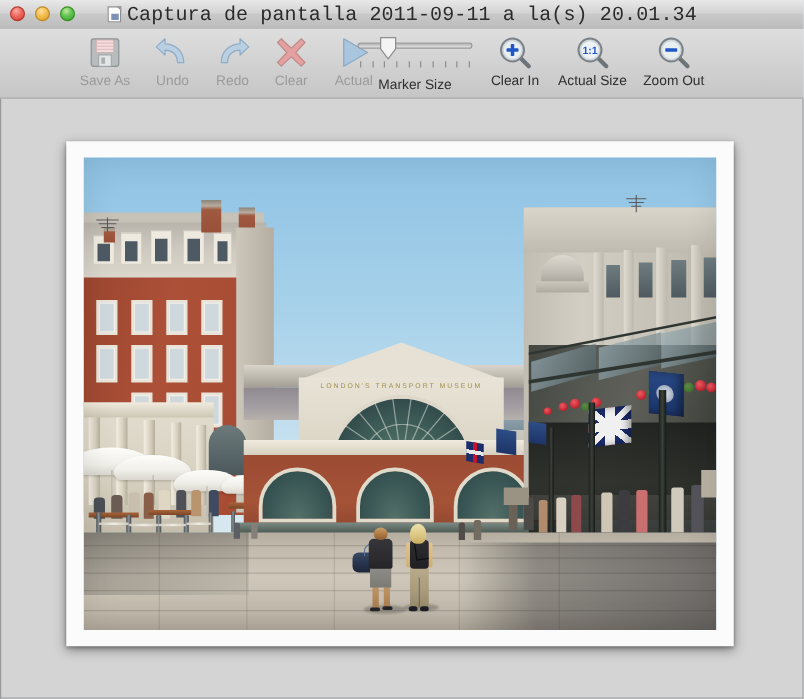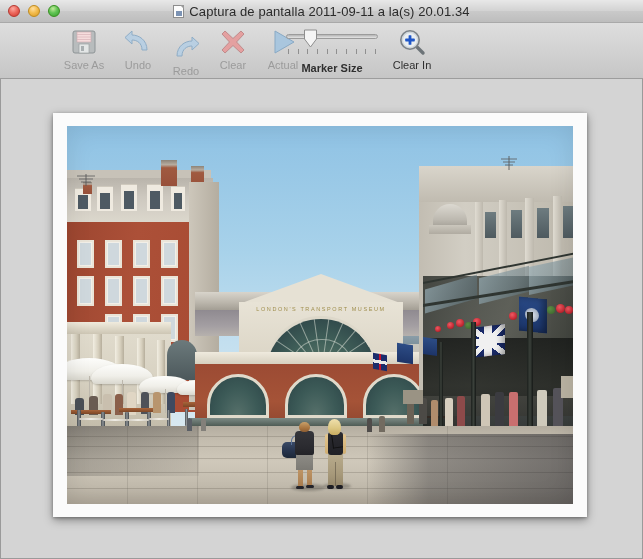--- a/index.html
+++ b/index.html
@@ -52,22 +52,22 @@
   #doc-icon::before {
     content: ""; position: absolute; right: -1px; top: -1px;
     border-width: 0 4px 4px 0; border-style: solid;
     border-color: transparent #9a9a9a transparent transparent;
   }
   #doc-icon::after {
     content: ""; position: absolute; left: 2px; top: 5px;
     width: 6px; height: 5px; background: #7c93b4;
   }
   #title-text {
-    font-size: 13px; color: #2b2b2b;
-    letter-spacing: 0.1px; white-space: nowrap;
+    font-size: 16px; color: #2b2b2b;
+    letter-spacing: 0.1px; white-space: nowrap; font-family: Liberation Mono, monospace;
   }
 
   
   #toolbar {
     position: absolute; left: 0; top: 23px;
     width: 643px; height: 56px;
     background: linear-gradient(to bottom, #dedede 0%, #d2d2d2 50%, #c6c6c6 100%);
     border-bottom: 1px solid #9d9d9d;
     box-sizing: border-box;
   }
@@ -453,21 +453,21 @@
           <line x1="7" y1="6.5" x2="21" y2="6.5" stroke="#dcb8bc" stroke-width="0.8"></line>
           <line x1="7" y1="9" x2="21" y2="9" stroke="#dcb8bc" stroke-width="0.8"></line>
           <line x1="7" y1="11.5" x2="21" y2="11.5" stroke="#dcb8bc" stroke-width="0.8"></line>
           <rect x="9" y="16" width="10" height="9" fill="#e3e6e6" stroke="#9aa0a2" stroke-width="0.7"></rect>
           <rect x="11" y="18" width="3" height="5" fill="#a9afb1"></rect>
         </svg>
       </div>
       <div class="tb-label">Save As</div>
     </div>
 
-    <div class="tb-item disabled" style="left:162px;width:48px;justify-content:flex-end;">
+    <div class="tb-item disabled" style="left:162px;width:48px;">
       <div class="tb-glyph">
         <svg width="30" height="28" viewBox="0 0 30 28">
           <g transform="scale(-1,1) translate(-30,0)">
             <path d="M24 22 C24 12 16 7 9 7 L9 3 L2 9.5 L9 16 L9 12 C14 12 19 15 19 22 Z" fill="#b9cfe2" stroke="#8fadc6" stroke-width="1" stroke-linejoin="round"></path>
           </g>
         </svg>
       </div>
       <div class="tb-label">Redo</div>
     </div>
 
@@ -506,39 +506,61 @@
           <span style="width:1px;height:5px;background:#8f8f8f;display:block;"></span>
           <span style="width:1px;height:5px;background:#8f8f8f;display:block;"></span>
           <span style="width:1px;height:5px;background:#8f8f8f;display:block;"></span>
           <span style="width:1px;height:5px;background:#8f8f8f;display:block;"></span>
           <span style="width:1px;height:5px;background:#8f8f8f;display:block;"></span>
           <span style="width:1px;height:5px;background:#8f8f8f;display:block;"></span>
           <span style="width:1px;height:5px;background:#8f8f8f;display:block;"></span>
           <span style="width:1px;height:5px;background:#8f8f8f;display:block;"></span>
         </div>
       </div>
-      <div class="tb-label" style="margin-top:4px;font-weight:bold;">Marker Size</div>
+      <div class="tb-label" style="margin-top:4px;">Marker Size</div>
     </div>
 
     <div class="tb-item" style="left:384px;width:56px;">
       <div class="tb-glyph">
         <svg width="28" height="28" viewBox="0 0 28 28">
           <line x1="17" y1="17" x2="25" y2="25" stroke="#6d7478" stroke-width="3.4" stroke-linecap="round"></line>
           <circle cx="12" cy="12" r="9.2" fill="#cfd6da" stroke="#7b8288" stroke-width="1.6"></circle>
           <circle cx="12" cy="12" r="7" fill="#e9eef1"></circle>
           <g fill="#1f57c8">
             <rect x="10.6" y="7.2" width="2.8" height="9.6" rx="0.6"></rect>
             <rect x="7.2" y="10.6" width="9.6" height="2.8" rx="0.6"></rect>
           </g>
         </svg>
       </div>
       <div class="tb-label">Clear In</div>
     </div>
 
-
+    <div class="tb-item" style="left:440px;width:68px;">
+      <div class="tb-glyph">
+        <svg width="28" height="28" viewBox="0 0 28 28">
+          <line x1="17" y1="17" x2="25" y2="25" stroke="#6d7478" stroke-width="3.4" stroke-linecap="round"></line>
+          <circle cx="12" cy="12" r="9.2" fill="#cfd6da" stroke="#7b8288" stroke-width="1.6"></circle>
+          <circle cx="12" cy="12" r="7" fill="#eef2f4"></circle>
+          <text x="12" y="15.6" font-family="Liberation Sans, sans-serif" font-size="8.4" font-weight="bold" fill="#1f57c8" text-anchor="middle">1:1</text>
+        </svg>
+      </div>
+      <div class="tb-label">Actual Size</div>
+    </div>
+
+    <div class="tb-item" style="left:508px;width:62px;">
+      <div class="tb-glyph">
+        <svg width="28" height="28" viewBox="0 0 28 28">
+          <line x1="17" y1="17" x2="25" y2="25" stroke="#6d7478" stroke-width="3.4" stroke-linecap="round"></line>
+          <circle cx="12" cy="12" r="9.2" fill="#cfd6da" stroke="#7b8288" stroke-width="1.6"></circle>
+          <circle cx="12" cy="12" r="7" fill="#e9eef1"></circle>
+          <rect x="7.2" y="10.6" width="9.6" height="2.8" rx="0.6" fill="#1f57c8"></rect>
+        </svg>
+      </div>
+      <div class="tb-label">Zoom Out</div>
+    </div>
 
   </div>
 
   <div id="content">
 
     <div id="mat">
       <div id="photo">
 
         <div class="ph" id="sky"></div>
 

